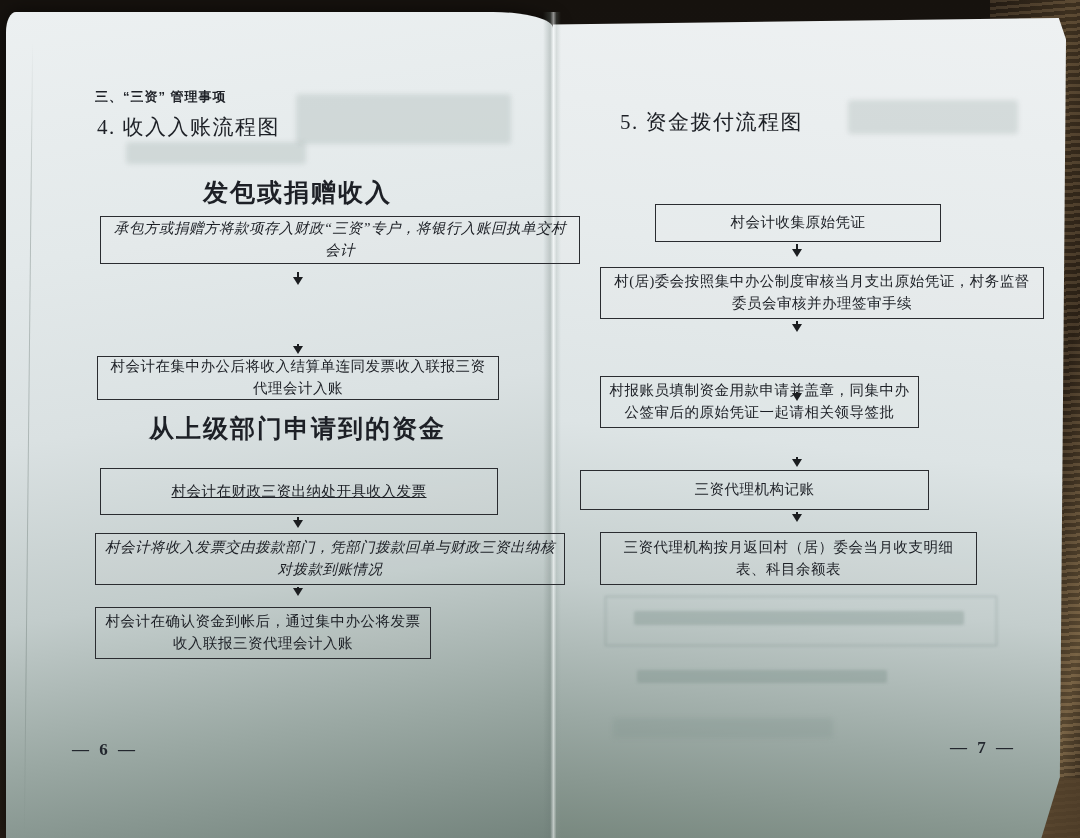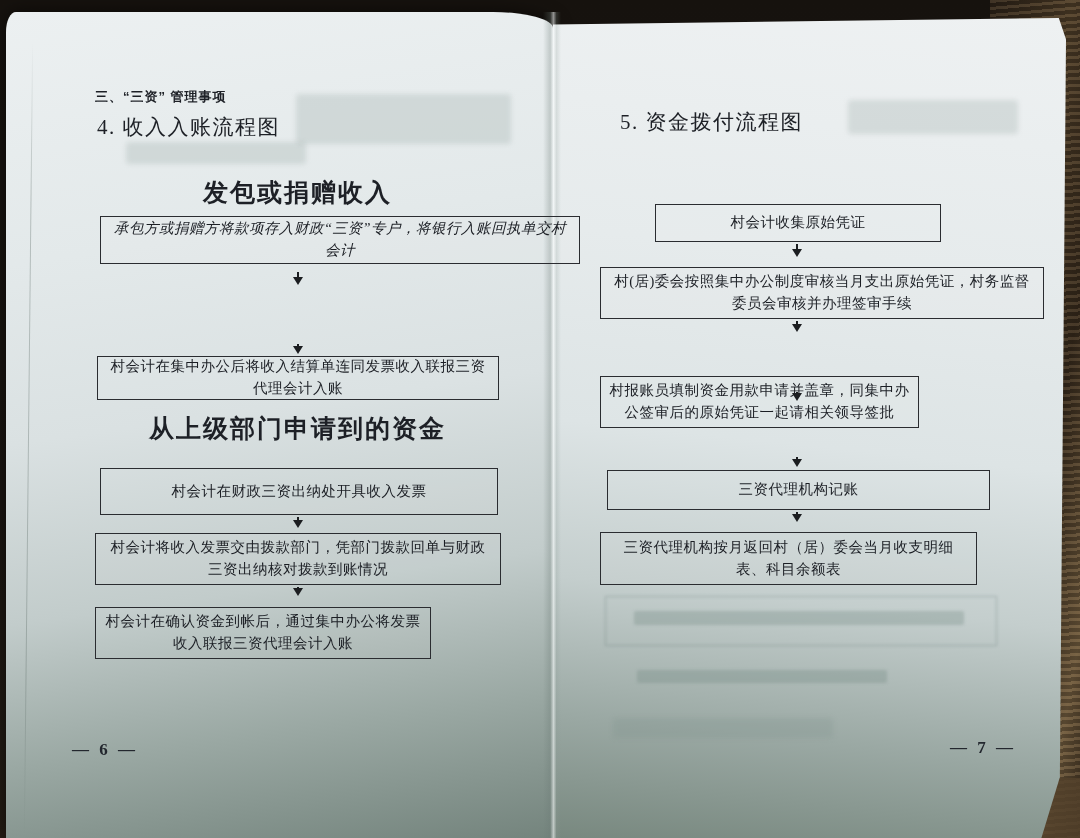--- a/index.html
+++ b/index.html
@@ -97,42 +97,42 @@
 
   <div class="box" style="left:100px;top:216px;width:480px;height:48px;font-style:italic;">承包方或捐赠方将款项存入财政“三资”专户，将银行入账回执单交村会计</div>
   <div class="arrow" style="left:297px;top:272px;height:10px;"></div>
 
   <div class="arrow" style="left:297px;top:344px;height:7px;"></div>
 
   <div class="box" style="left:97px;top:356px;width:402px;height:44px;">村会计在集中办公后将收入结算单连同发票收入联报三资代理会计入账</div>
 
   <div class="t flow-title" style="left:95px;top:412px;width:405px;">从上级部门申请到的资金</div>
 
-  <div class="box" style="left:100px;top:468px;width:398px;height:47px;">村会计在财政三资出纳处开具收入发票</div>
+  <div class="box" style="left:100px;top:468px;width:398px;height:47px;text-decoration:underline;">村会计在财政三资出纳处开具收入发票</div>
   <div class="arrow" style="left:297px;top:517px;height:8px;"></div>
 
-  <div class="box" style="left:95px;top:533px;width:406px;height:52px;">村会计将收入发票交由拨款部门，凭部门拨款回单与财政三资出纳核对拨款到账情况</div>
+  <div class="box" style="left:95px;top:533px;width:470px;height:52px;font-style:italic;">村会计将收入发票交由拨款部门，凭部门拨款回单与财政三资出纳核对拨款到账情况</div>
   <div class="arrow" style="left:297px;top:587px;height:6px;"></div>
 
   <div class="box" style="left:95px;top:607px;width:336px;height:52px;">村会计在确认资金到帐后，通过集中办公将发票收入联报三资代理会计入账</div>
 
   <div class="t pagenum" style="left:72px;top:740px;">— 6 —</div>
 
   <div class="t subheading" style="left:620px;top:108px;">5. 资金拨付流程图</div>
 
   <div class="box" style="left:655px;top:204px;width:286px;height:38px;">村会计收集原始凭证</div>
   <div class="arrow" style="left:796px;top:244px;height:10px;"></div>
 
   <div class="box" style="left:600px;top:267px;width:444px;height:52px;">村(居)委会按照集中办公制度审核当月支出原始凭证，村务监督委员会审核并办理签审手续</div>
   <div class="arrow" style="left:796px;top:321px;height:8px;"></div>
 
   <div class="box" style="left:600px;top:356px;width:319px;height:52px;margin-top:20px;">村报账员填制资金用款申请并盖章，同集中办公签审后的原始凭证一起请相关领导签批</div>
   <div class="arrow" style="left:796px;top:392px;height:6px;"></div>
 
   <div class="arrow" style="left:796px;top:457px;height:7px;"></div>
 
-  <div class="box" style="left:607px;top:470px;width:383px;height:40px;">三资代理机构记账</div>
+  <div class="box" style="left:580px;top:470px;width:349px;height:40px;">三资代理机构记账</div>
   <div class="arrow" style="left:796px;top:512px;height:7px;"></div>
 
   <div class="box" style="left:600px;top:532px;width:377px;height:53px;">三资代理机构按月返回村（居）委会当月收支明细表、科目余额表</div>
 
   <div class="t pagenum" style="left:950px;top:738px;">— 7 —</div>
 </div>
 
 </body></html>

